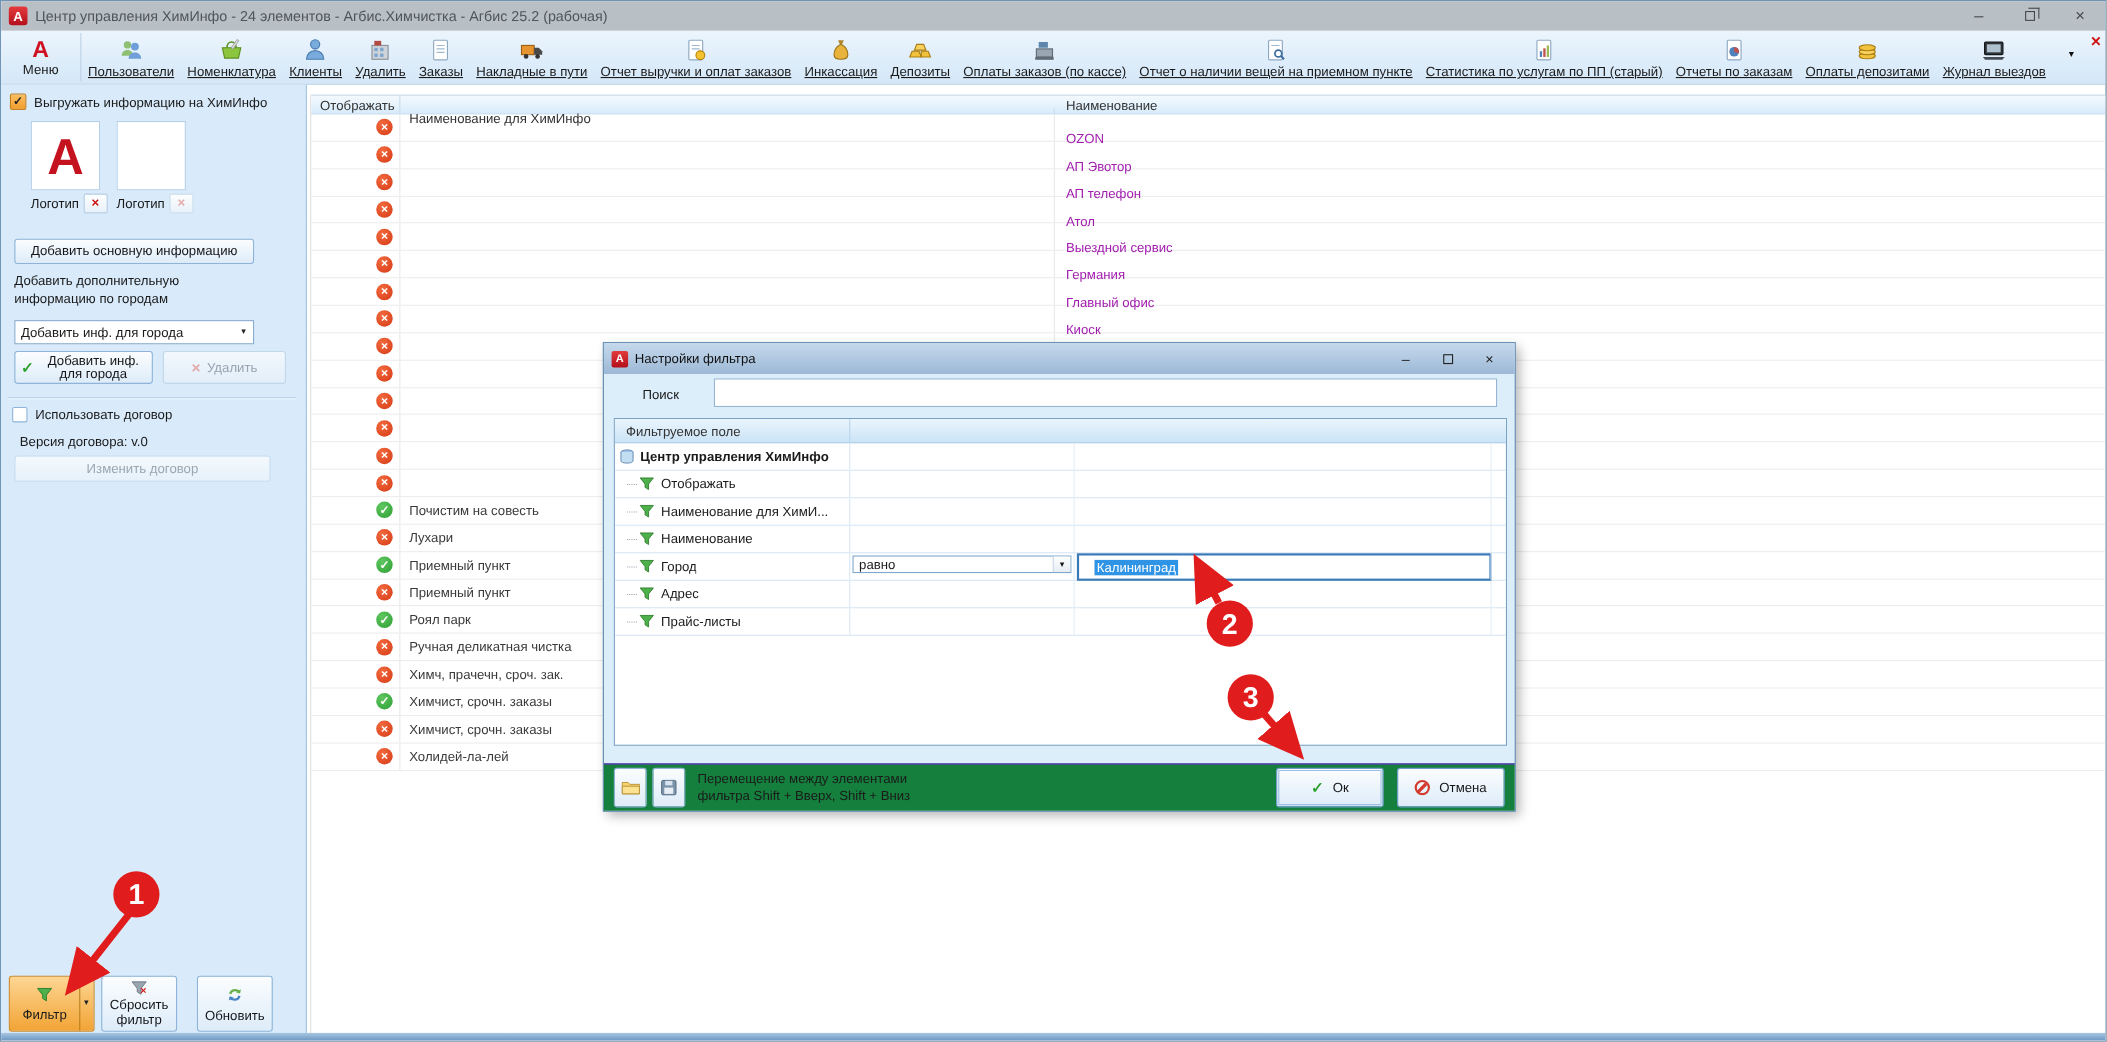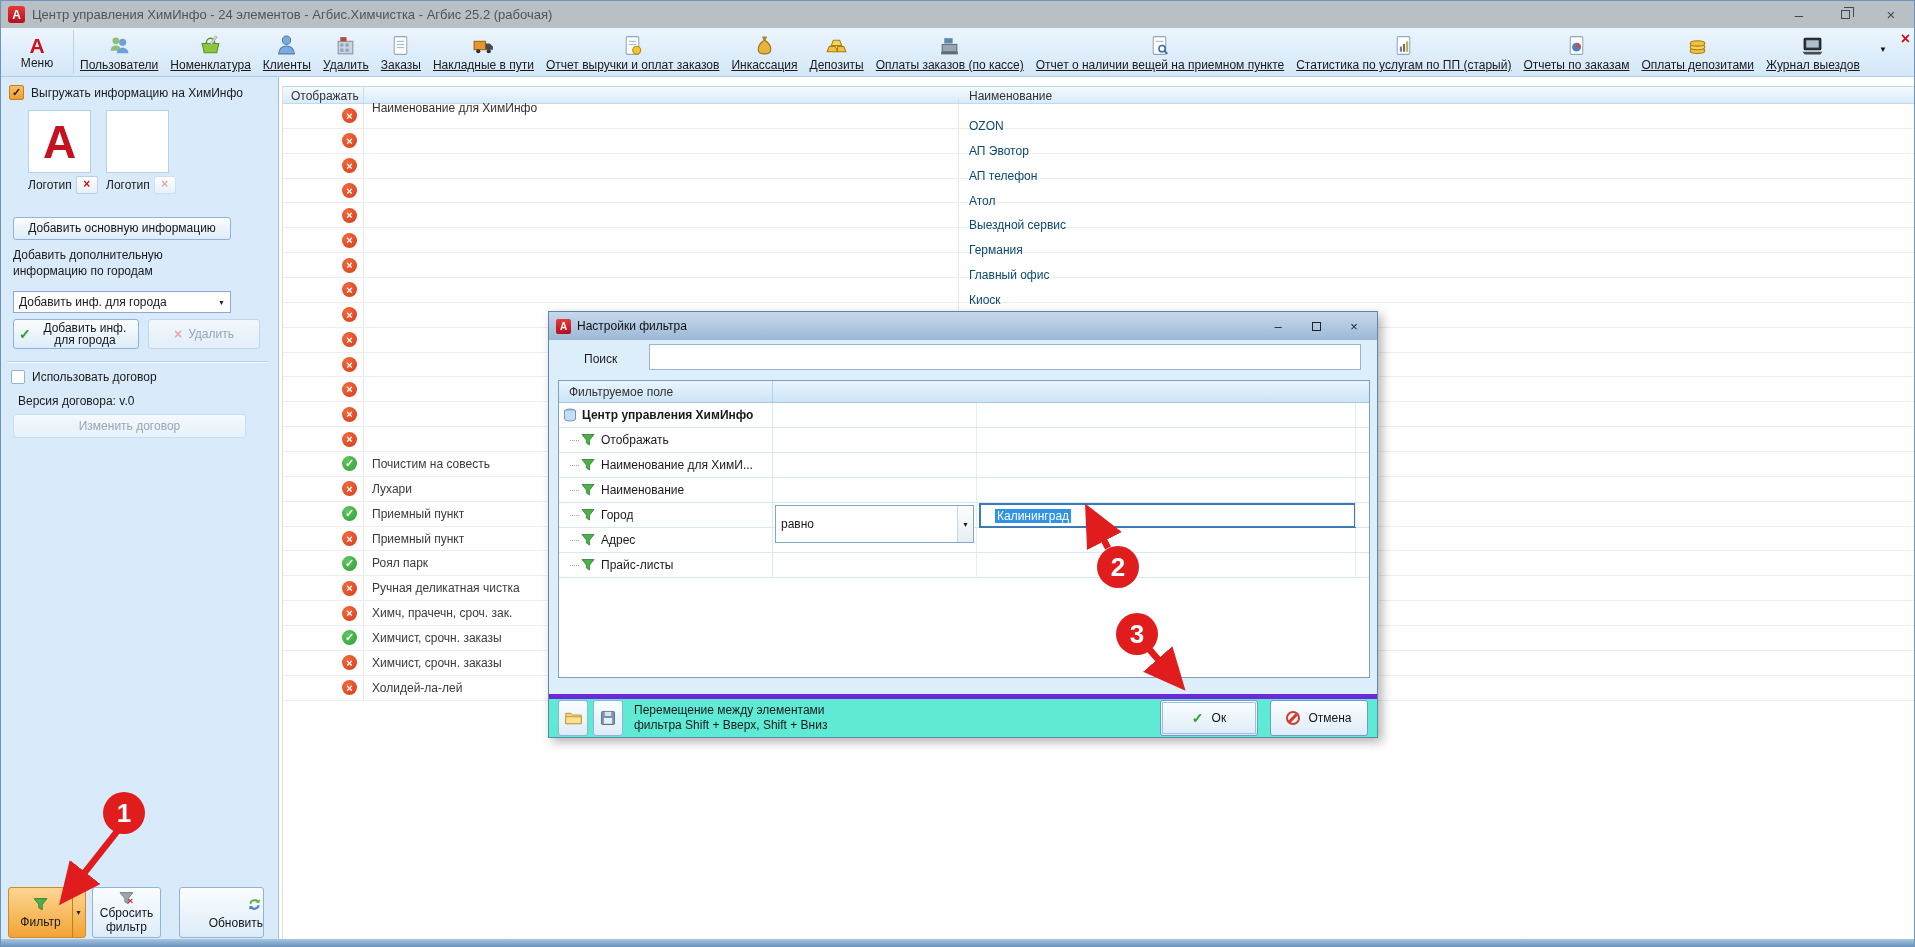--- a/index.html
+++ b/index.html
@@ -71,35 +71,35 @@
   .btn-edit-contract{ position:absolute; left:12px; top:337px; width:233px; height:24px; line-height:22px;
     color:#9aa6b2; background:linear-gradient(#f4f9fd,#e6f1fa); border-color:#cadeee; }
   .btn-filter{ position:absolute; left:7px; top:810px; width:78px; height:51px;
     background:linear-gradient(#fdd694,#f2a435); border:1px solid #cf8b28; border-radius:3px; }
   .bf-main{ position:absolute; left:0; top:0; width:64px; height:100%; display:flex; flex-direction:column;
     align-items:center; justify-content:center; gap:3px; border-right:1px solid #b9821f; }
   .bf-arrow{ position:absolute; right:0; top:0; width:13px; height:100%; display:flex;
     align-items:center; justify-content:center; font-size:7px; color:#222; }
   .btn-reset{ position:absolute; left:91px; top:810px; width:69px; height:51px; display:flex;
     flex-direction:column; align-items:center; justify-content:center; gap:1px; line-height:13px; }
-  .btn-refresh{ position:absolute; left:178px; top:810px; width:85px; height:51px; display:flex;
-    flex-direction:column; align-items:flex-end; justify-content:center; gap:3px; }
+  .btn-refresh{ position:absolute; left:178px; top:810px; width:69px; height:51px; display:flex;
+    flex-direction:column; align-items:center; justify-content:center; gap:3px; }
 
   
   .content-table{ position:absolute; left:281px; top:85px; right:0; bottom:7px; background:#fff;
     border-left:1px solid #e0e0e0; }
   .thead{ display:flex; height:18px; background:linear-gradient(#f4fafe,#d8ebfa);
     border-top:1px solid #c2d9ec; border-bottom:1px solid #c2d9ec; color:#333; }
   .th{ padding:2px 0 0 8px; border-right:1px solid #c8dcec; }
   .th1{ width:81px; } .th2{ width:595px;margin-top:12px; } .th3{ flex:1; padding-left:10px; border-right:none; }
   .trow{ display:flex; height:24.87px; border-bottom:1px solid #ededed; }
   .td1{ width:81px; border-right:1px solid #e8e8e8; display:flex; align-items:center;
     justify-content:flex-end; padding-right:6px; }
   .td2{ width:595px; border-right:1px solid #e8e8e8; display:flex; align-items:center; padding-left:8px; color:#3a3a3a;}
-  .td3{ flex:1; display:flex; align-items:center; padding-left:10px; color:#0c4a6e;margin-top:20px; }
+  .td3{ flex:1; display:flex; align-items:center; padding-left:10px; color:#a21caf;margin-top:20px; }
   .sticon{ width:15px; height:15px; border-radius:50%; color:#fff; font-weight:bold; font-size:11px;
     display:flex; align-items:center; justify-content:center; }
   .sticon.no{ background:radial-gradient(circle at 35% 30%,#f26a3e,#d63a16); }
   .sticon.ok{ background:radial-gradient(circle at 35% 30%,#5fc75f,#2d9e35); }
 
   
   .dialog{ position:absolute; left:547px; top:310px; width:830px; height:427px; background:#ddeefb;
     border:1px solid #5f87ad; box-shadow:4px 4px 10px rgba(0,0,0,.3); z-index:20; }
   .dlg-title{ height:28px; background:linear-gradient(#c6d9ec,#9cb8d6); display:flex; align-items:center;
     padding:0 4px 0 7px; color:#111; }
@@ -121,29 +121,29 @@
   .dth2{ flex:1; padding:4px 0 0 6px; }
   .dlg-row{ display:flex; height:25px; border-bottom:1px solid #d7e7f4; position:relative; }
   .drow-field{ width:214px; border-right:1px solid #d7e7f4; display:flex; align-items:center; }
   .drow-cond{ flex:1; position:relative; }
   .drow-cond:before{ content:""; position:absolute; left:203px; top:0; bottom:0; width:1px; background:#e3eef8; }
   .drow-cond:after{ content:""; position:absolute; right:13px; top:0; bottom:0; width:1px; background:#e3eef8; }
   .tree-dots{ width:9px; height:1px; border-bottom:1px dotted #9aa7b3; margin:0 2px 0 11px; }
   .drow-field svg{ flex:none; }
   .drow-label{ margin-left:6px; white-space:nowrap; overflow:hidden; }
   .root-label{ font-weight:bold; margin-left:5px; }
-  .combo{ position:absolute; left:2px; top:2px; width:199px; height:38px; background:#fff;
+  .combo{ position:absolute; left:2px; top:2px; width:199px; height:16px; background:#fff;
     border:1px solid #7fa8cc; display:flex; align-items:center; padding-left:5px; }
   .combo-arrow{ margin-left:auto; width:16px; height:100%; background:linear-gradient(#fefefe,#e6edf4);
     border-left:1px solid #c6d6e4; font-size:7px; display:flex; align-items:center; justify-content:center; }
   .value-input{ position:absolute; left:206px; top:0; right:13px; height:25px; background:#fff;
     border:2px solid #3a7ab8; display:flex; align-items:center; padding-left:14px; }
   .sel-text{ background:#2f93e6; color:#fff; padding:0 2px; }
-  .dlg-bottom{ position:absolute; left:0; right:0; bottom:0; height:43px; border-top:5px solid #6d28d9;
-    display:flex; align-items:center; padding:0 9px; background:#5eead4; }
+  .dlg-bottom{ position:absolute; left:0; right:0; bottom:0; height:43px; border-top:1px solid #6d28d9;
+    display:flex; align-items:center; padding:0 9px; background:#15803d; }
   .small-btn{ width:30px; height:36px; margin-right:5px; display:flex; align-items:center; justify-content:center; }
   .hint{ margin-left:6px; line-height:15px; flex:1; }
   .btn-ok,.btn-cancel{ display:flex; align-items:center; justify-content:center; gap:8px; width:98px;
     height:36px; border:1px solid #6f9cc8; }
   .btn-ok{ margin-right:12px; outline:1px solid #9cc0e4; outline-offset:-3px; }
   .no-entry{ width:14px; height:14px; border-radius:50%; border:2.5px solid #d23b2e; position:relative; }
   .no-entry:before{ content:""; position:absolute; left:-1px; top:3.6px; width:11px; height:2.5px;
     background:#d23b2e; transform:rotate(-45deg); }
 
   .bottom-strip{ position:absolute; left:0; right:0; bottom:0; height:7px;

